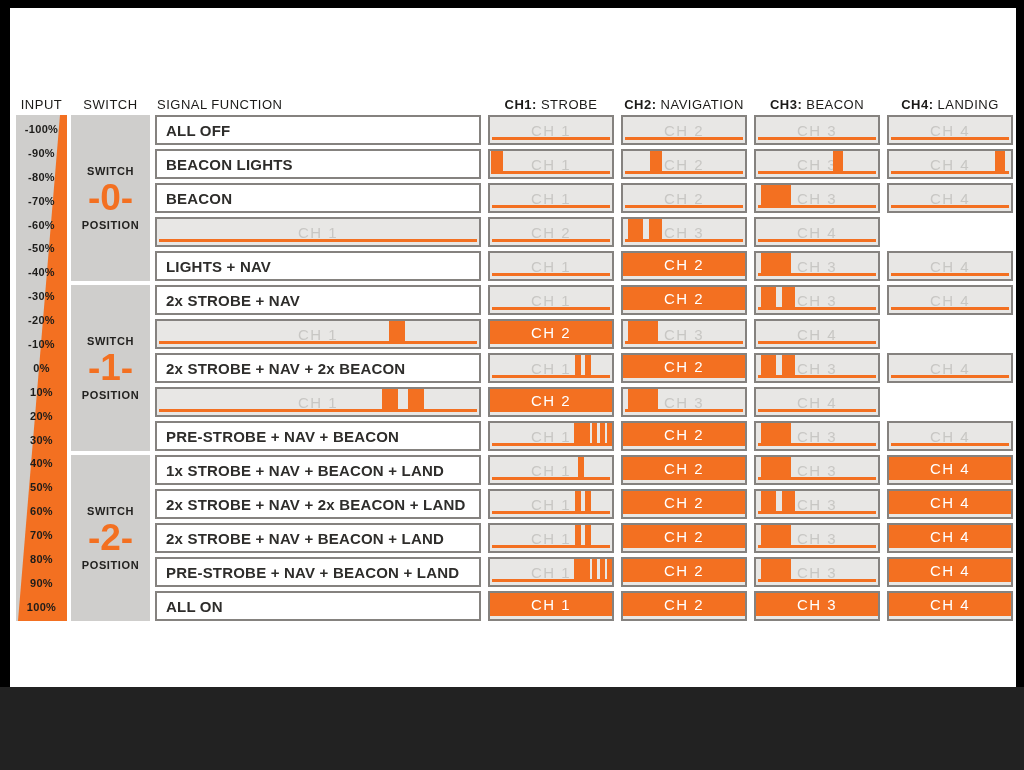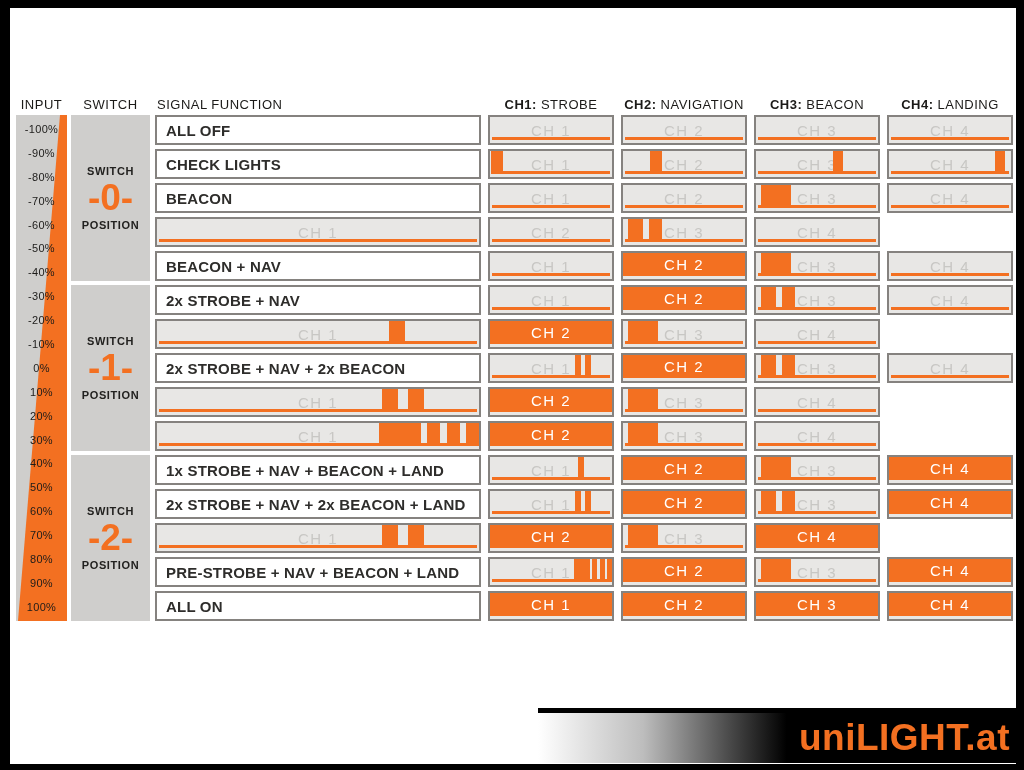--- a/index.html
+++ b/index.html
@@ -1,33 +1,33 @@
 <!DOCTYPE html>
 <html><head>
 <meta charset="utf-8">
 <style>
   :root { --orange:#F37021; --border:#85827f; --cellbg:#E8E7E5; --blockbg:#CFCECC; }
   * { box-sizing:border-box; margin:0; padding:0; }
   body { margin:0; background:#222; font-family:"Liberation Sans", sans-serif; }
-  .stage { position:relative; width:1024px; height:770px; background:#000; overflow:hidden; }
+  .stage { position:relative; width:1024px; height:687px; background:#000; overflow:hidden; }
   .content { position:absolute; left:10px; top:8px; width:1006px; height:756px; background:#fff; }
 
   
   .hdr { position:absolute; top:88px; height:18px; font-size:13px; color:#1b1a18;
          letter-spacing:.5px; white-space:nowrap; line-height:18px; }
   .hdr.centered { text-align:center; }
   .ch-hdr b { font-weight:bold; margin-right:4px; letter-spacing:.5px; }
   .ch-hdr span { font-weight:normal; }
 
   
   .input-strip { position:absolute; left:6px; top:107px; width:51px; height:506px; background:var(--blockbg); }
   .input-strip svg { position:absolute; inset:0; display:block; }
   .pct-labels { position:absolute; inset:0; display:flex; flex-direction:column;
                 justify-content:space-between; padding:9px 0 8px; }
-  .pct { font-size:11px; font-weight:normal; color:#1d1c1a; text-align:center; line-height:1;
+  .pct { font-size:11px; font-weight:bold; color:#1d1c1a; text-align:center; line-height:1;
          letter-spacing:.3px; position:relative; }
 
   
   .sw-block { position:absolute; left:61px; width:79px; height:166px; background:var(--blockbg);
               display:flex; flex-direction:column; align-items:center; justify-content:center; gap:3px; }
   .sw-cap { font-size:11px; font-weight:bold; color:#22211f; letter-spacing:.6px; }
   .sw-num { font-size:37px; font-weight:bold; color:var(--orange); line-height:.95; }
 
   
   .rows { position:absolute; left:145px; top:107px; width:858px; display:flex;
@@ -133,21 +133,21 @@
           <div class="cell">
             <div class="wm">CH 3</div>
             <div class="baseline"></div>
           </div>
           <div class="cell">
             <div class="wm">CH 4</div>
             <div class="baseline"></div>
           </div>
         </div>
         <div class="row">
-          <div class="fn-label">CHECK LIGHTS</div>
+          <div class="fn-label">BEACON LIGHTS</div>
           <div class="cell">
             <div class="wm">CH 1</div>
             <div class="baseline"></div>
             <div class="pulse" style="left: 1%; width: 10%;"></div>
           </div>
           <div class="cell">
             <div class="wm">CH 2</div>
             <div class="baseline"></div>
             <div class="pulse" style="left: 22%; width: 10%;"></div>
           </div>
@@ -196,21 +196,21 @@
             <div class="baseline"></div>
             <div class="pulse" style="left: 4%; width: 12%;"></div>
             <div class="pulse" style="left: 21%; width: 11%;"></div>
           </div>
           <div class="cell">
             <div class="wm">CH 4</div>
             <div class="baseline"></div>
           </div>
         </div>
         <div class="row">
-          <div class="fn-label">BEACON + NAV</div>
+          <div class="fn-label">LIGHTS + NAV</div>
           <div class="cell">
             <div class="wm">CH 1</div>
             <div class="baseline"></div>
           </div>
           <div class="cell">
             <div class="fullfill">CH 2</div>
           </div>
           <div class="cell">
             <div class="wm">CH 3</div>
             <div class="baseline"></div>
@@ -296,20 +296,21 @@
             <div class="wm">CH 3</div>
             <div class="baseline"></div>
             <div class="pulse" style="left: 4%; width: 25%;"></div>
           </div>
           <div class="cell">
             <div class="wm">CH 4</div>
             <div class="baseline"></div>
           </div>
         </div>
         <div class="row">
+          <div class="fn-label">PRE-STROBE + NAV + BEACON</div>
           <div class="cell">
             <div class="wm">CH 1</div>
             <div class="baseline"></div>
             <div class="pulse" style="left: 69%; width: 13%;"></div>
             <div class="pulse" style="left: 84%; width: 4%;"></div>
             <div class="pulse" style="left: 90%; width: 4%;"></div>
             <div class="pulse" style="left: 96%; width: 4%;"></div>
           </div>
           <div class="cell">
             <div class="fullfill">CH 2</div>
@@ -358,20 +359,21 @@
             <div class="wm">CH 3</div>
             <div class="baseline"></div>
             <div class="pulse" style="left: 4%; width: 12%;"></div>
             <div class="pulse" style="left: 21%; width: 11%;"></div>
           </div>
           <div class="cell">
             <div class="fullfill">CH 4</div>
           </div>
         </div>
         <div class="row">
+          <div class="fn-label">2x STROBE + NAV + BEACON + LAND</div>
           <div class="cell">
             <div class="wm">CH 1</div>
             <div class="baseline"></div>
             <div class="pulse" style="left: 70%; width: 5%;"></div>
             <div class="pulse" style="left: 78%; width: 5%;"></div>
           </div>
           <div class="cell">
             <div class="fullfill">CH 2</div>
           </div>
           <div class="cell">

